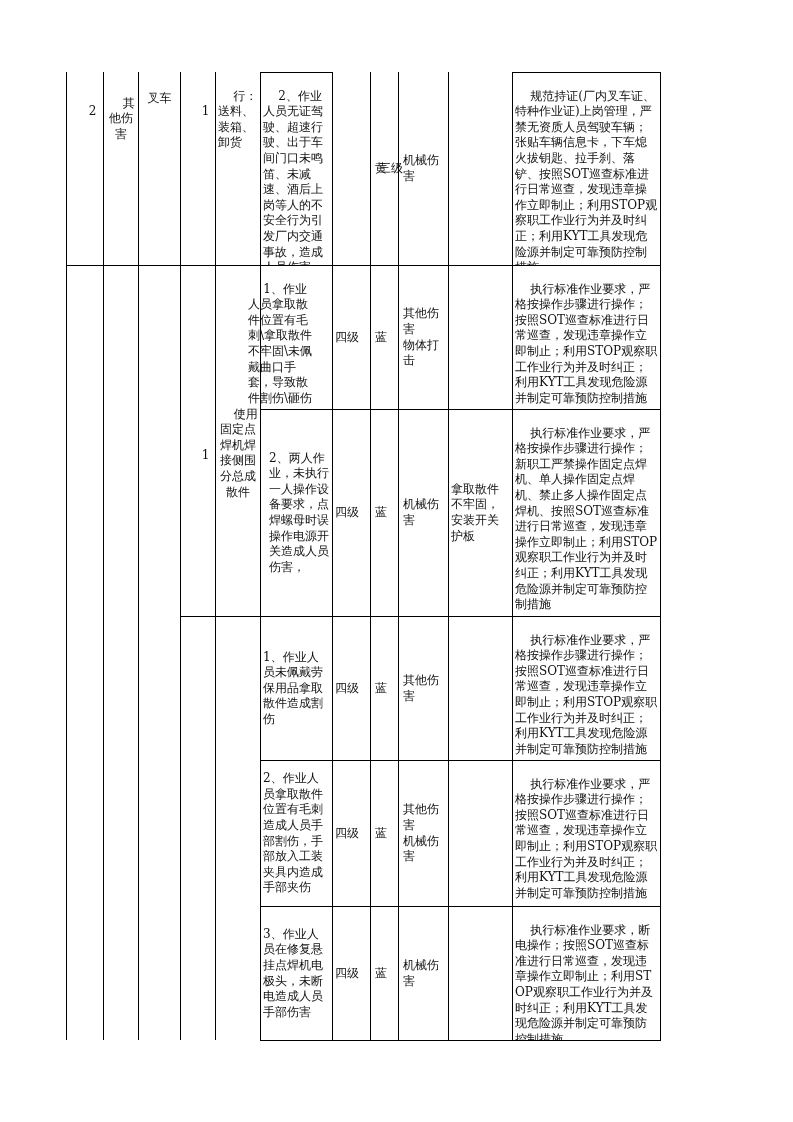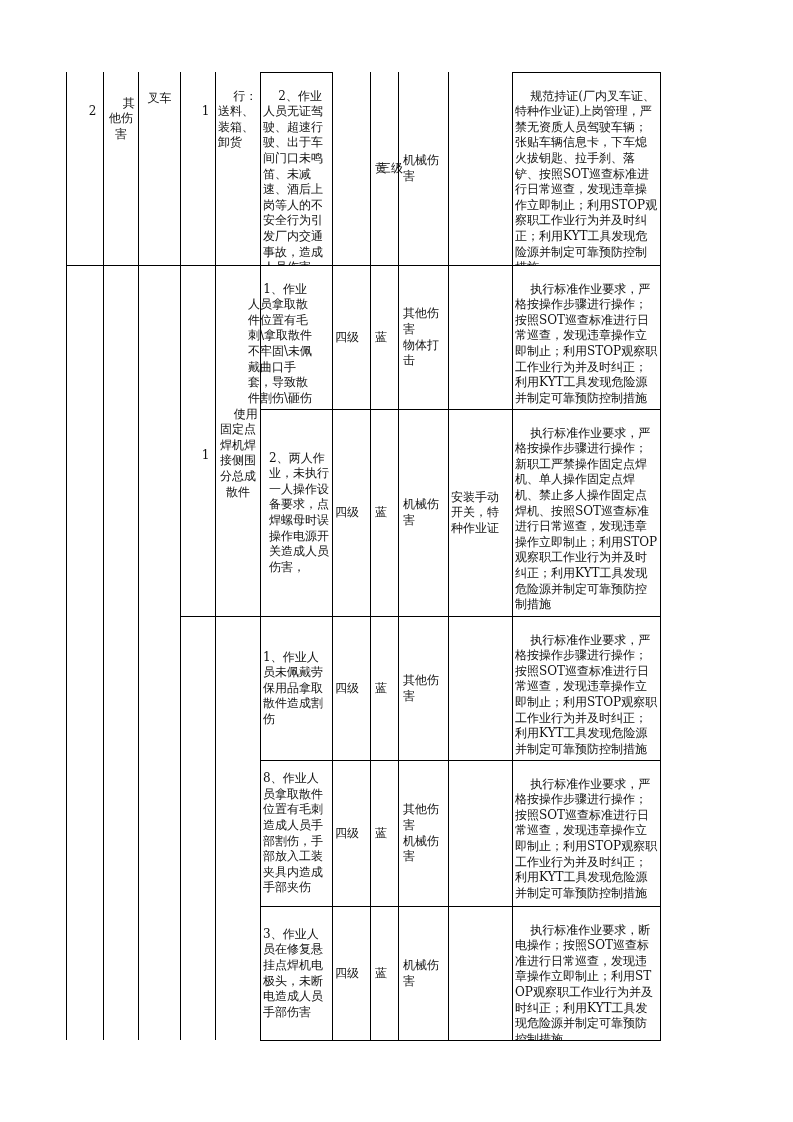--- a/index.html
+++ b/index.html
@@ -108,21 +108,21 @@
   <div class="cell vcenter" style="left:333px; top:410px; width:37px; height:206px;">
     <span>四级</span>
   </div>
   <div class="cell vcenter" style="left:371px; top:410px; width:27px; height:206px; padding-left:4px;">
     <span>蓝</span>
   </div>
   <div class="cell vcenter" style="left:399px; top:410px; width:49px; height:206px; padding-left:4px;">
     <span>机械伤害</span>
   </div>
   <div class="cell vcenter" style="left:449px; top:410px; width:63px; height:206px;">
-    <span>安装手动开关，特种作业证</span>
+    <span>拿取散件不牢固，安装开关护板</span>
   </div>
   <div class="cell" style="left:513px; top:410px; width:147px; height:206px;">
     <span>执行标准作业要求，严格按操作步骤进行操作；新职工严禁操作固定点焊机、单人操作固定点焊机、禁止多人操作固定点焊机、按照SOT巡查标准进行日常巡查，发现违章操作立即制止；利用STOP观察职工作业行为并及时纠正；利用KYT工具发现危险源并制定可靠预防控制措施</span>
   </div>
 
   <div class="cell vcenter" style="left:261px; top:617px; width:71px; height:143px;">
     <span>1、作业人员未佩戴劳保用品拿取散件造成割伤</span>
   </div>
   <div class="cell vcenter" style="left:333px; top:617px; width:37px; height:143px;">
     <span>四级</span>
@@ -134,21 +134,21 @@
     <span>其他伤害</span>
   </div>
   <div class="cell vcenter" style="left:449px; top:617px; width:63px; height:143px;">
     <span></span>
   </div>
   <div class="cell" style="left:513px; top:617px; width:147px; height:143px;">
     <span>执行标准作业要求，严格按操作步骤进行操作；按照SOT巡查标准进行日常巡查，发现违章操作立即制止；利用STOP观察职工作业行为并及时纠正；利用KYT工具发现危险源并制定可靠预防控制措施</span>
   </div>
 
   <div class="cell vcenter" style="left:261px; top:761px; width:71px; height:145px;">
-    <span>8、作业人员拿取散件位置有毛刺造成人员手部割伤，手部放入工装夹具内造成手部夹伤</span>
+    <span>2、作业人员拿取散件位置有毛刺造成人员手部割伤，手部放入工装夹具内造成手部夹伤</span>
   </div>
   <div class="cell vcenter" style="left:333px; top:761px; width:37px; height:145px;">
     <span>四级</span>
   </div>
   <div class="cell vcenter" style="left:371px; top:761px; width:27px; height:145px; padding-left:4px;">
     <span>蓝</span>
   </div>
   <div class="cell vcenter" style="left:399px; top:761px; width:49px; height:145px; padding-left:4px;">
     <span>其他伤害
 机械伤害</span>

